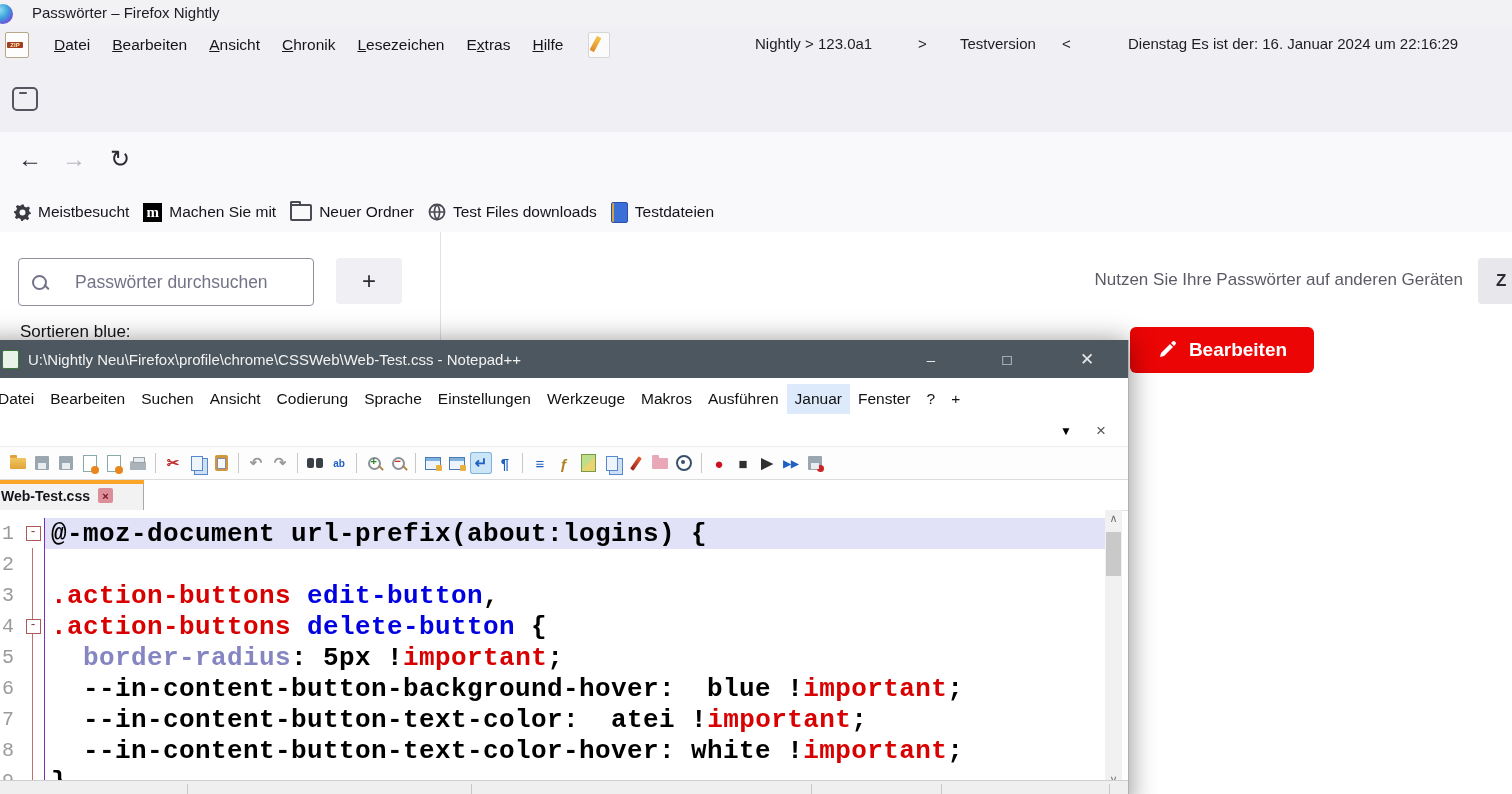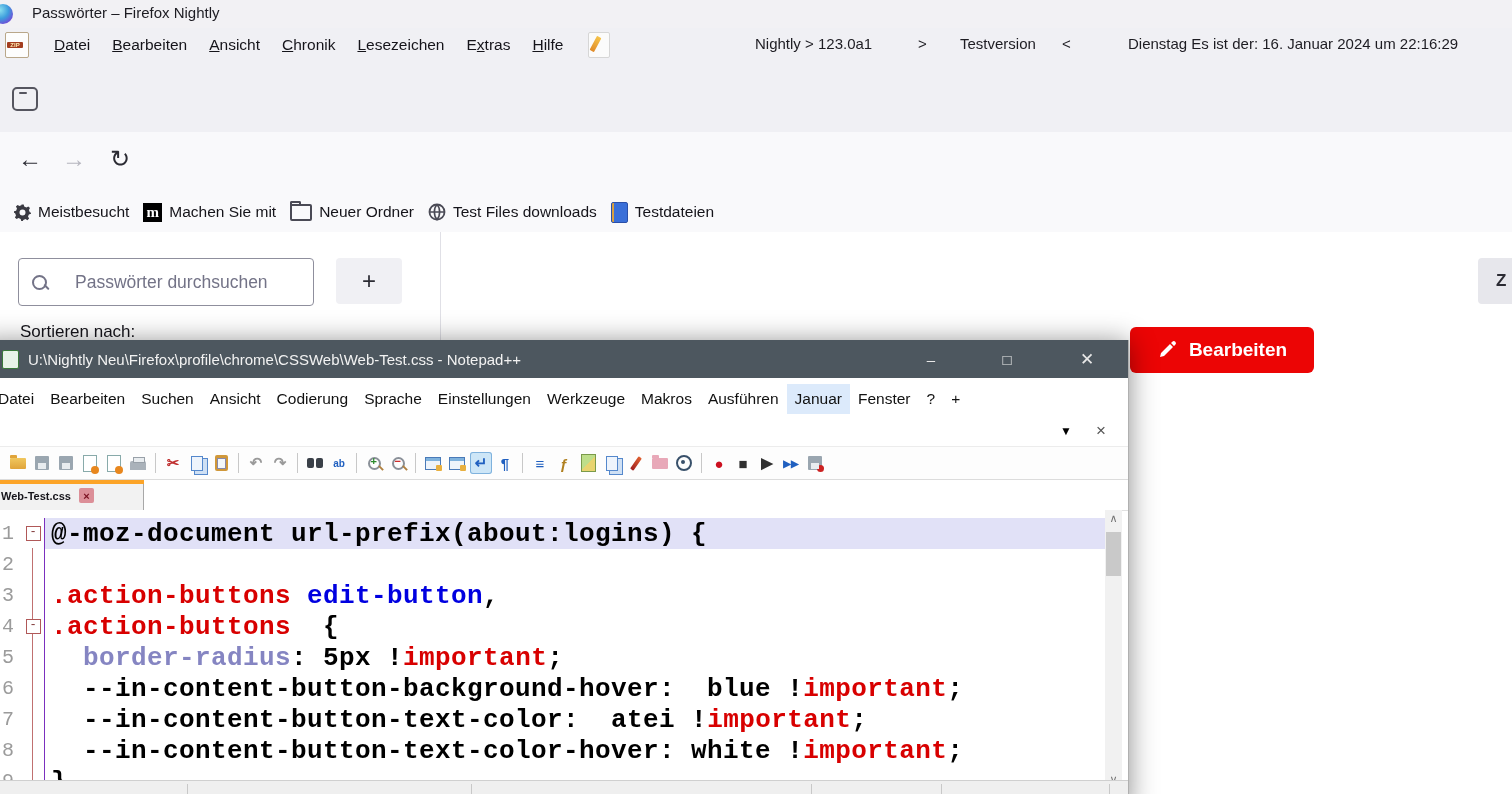--- a/index.html
+++ b/index.html
@@ -146,21 +146,21 @@
   .s-map{width:13px;height:16px;background:linear-gradient(135deg,#bede8a 50%,#e8d470 50%);border:1px solid #7a9a4a;}
   .s-pen{width:4px;height:15px;background:linear-gradient(#e06030,#a02020);transform:rotate(35deg);border-radius:1px;}
   .s-eye{width:12px;height:12px;border:2px solid #38506a;border-radius:50%;position:relative;}
   .s-eye::after{content:"";position:absolute;left:3px;top:3px;width:4px;height:4px;background:#38506a;border-radius:50%;}
   .glyphi{font-weight:bold;}
 
   #npp-tabbar{left:0;top:140px;width:1150px;height:30px;background:#fff;border-bottom:1px solid #e0e0e0;}
   #npp-tab{position:absolute;left:14px;top:0;width:152px;height:30px;background:#f2f2f2;border:1px solid #a8a8a8;border-bottom:none;
            box-sizing:border-box;display:flex;align-items:center;}
   #npp-tab::before{content:"";position:absolute;left:-1px;right:-1px;top:-1px;height:4px;background:#fca428;}
-  #npp-tab-label{font-size:11px;font-weight:bold;margin-left:8px;white-space:nowrap;}
+  #npp-tab-label{font-size:14px;font-weight:bold;margin-left:8px;white-space:nowrap;}
   #npp-tab-close{margin-left:8px;width:15px;height:15px;background:#dc8f98;border-radius:2px;color:#7a1020;font-size:11px;font-weight:bold;
                  display:flex;align-items:center;justify-content:center;}
 
   #npp-editor{left:0;top:170px;width:1127px;height:270px;background:#fff;overflow:hidden;padding-top:8px;box-sizing:content-box;}
   .crow{display:flex;height:31px;align-items:center;position:relative;}
   .ln{width:44px;flex:none;text-align:right;padding-right:8px;font-family:"Liberation Mono",monospace;font-size:20px;color:#9b9b9b;box-sizing:border-box;}
   .foldc{width:22px;flex:none;display:flex;align-items:center;justify-content:center;height:100%;position:relative;z-index:1;}
   .foldbox{width:13px;height:13px;background:#fff;border:1px solid #b05858;color:#803838;font-size:12px;line-height:11px;text-align:center;font-family:"Liberation Mono",monospace;}
   .crest{flex:1;height:100%;display:flex;align-items:center;border-left:1px solid #7b2fbe;padding-left:6px;
          font-family:"Liberation Mono",monospace;font-size:26px;font-weight:bold;letter-spacing:.4px;white-space:pre;}
@@ -305,22 +305,23 @@
   </div>
 
 <div class="abs" id="ff-page">
   <div class="abs" id="pg-divider"></div>
   <div class="abs" id="pw-search">
     <span class="lens"></span>
     <span id="pw-ph">Passwörter durchsuchen</span>
   </div>
   <div class="abs" id="pw-add">+</div>
   <div class="abs" id="sort-clip">
-    <span>Sortieren nach:</span>
-  </div>
+    <span>Sortieren blue:</span>
+  </div>
+  <div class="abs" id="sync-text">Nutzen Sie Ihre Passwörter auf anderen Geräten</div>
   <div class="abs" id="sync-z">Z</div>
   <div class="action-btn" id="btn-edit">
     <svg class="bicon" viewBox="0 0 20 20">
       <path d="M3 17 L4 13 L13 4 L16 7 L7 16 Z M14 3 L17 6 L18.3 4.7 A1.5 1.5 0 0 0 15.3 1.7 Z" fill="#fff"></path>
     </svg>
     <span>Bearbeiten</span>
   </div>
 </div>
 
 <div class="abs" id="npp">
@@ -476,21 +477,21 @@
       <div class="crow">
         <span class="ln">3</span>
         <span class="foldc"></span>
         <span class="crest"><span class="c-sel">.action-buttons</span><span class="c-d"> </span><span class="c-el">edit-button</span><span class="c-d">,</span></span>
       </div>
       <div class="crow">
         <span class="ln">4</span>
         <span class="foldc">
           <span class="foldbox">-</span>
         </span>
-        <span class="crest"><span class="c-sel">.action-buttons</span><span class="c-d"> </span><span class="c-d"> {</span></span>
+        <span class="crest"><span class="c-sel">.action-buttons</span><span class="c-d"> </span><span class="c-el">delete-button</span><span class="c-d"> {</span></span>
       </div>
       <div class="crow">
         <span class="ln">5</span>
         <span class="foldc"></span>
         <span class="crest"><span class="c-d">  </span><span class="c-prop">border-radius</span><span class="c-d">: </span><span class="c-d">5px </span><span class="c-d">!</span><span class="c-imp">important</span><span class="c-d">;</span></span>
       </div>
       <div class="crow">
         <span class="ln">6</span>
         <span class="foldc"></span>
         <span class="crest"><span class="c-d">  --in-content-button-background-hover:  blue </span><span class="c-d">!</span><span class="c-imp">important</span><span class="c-d">;</span></span>

